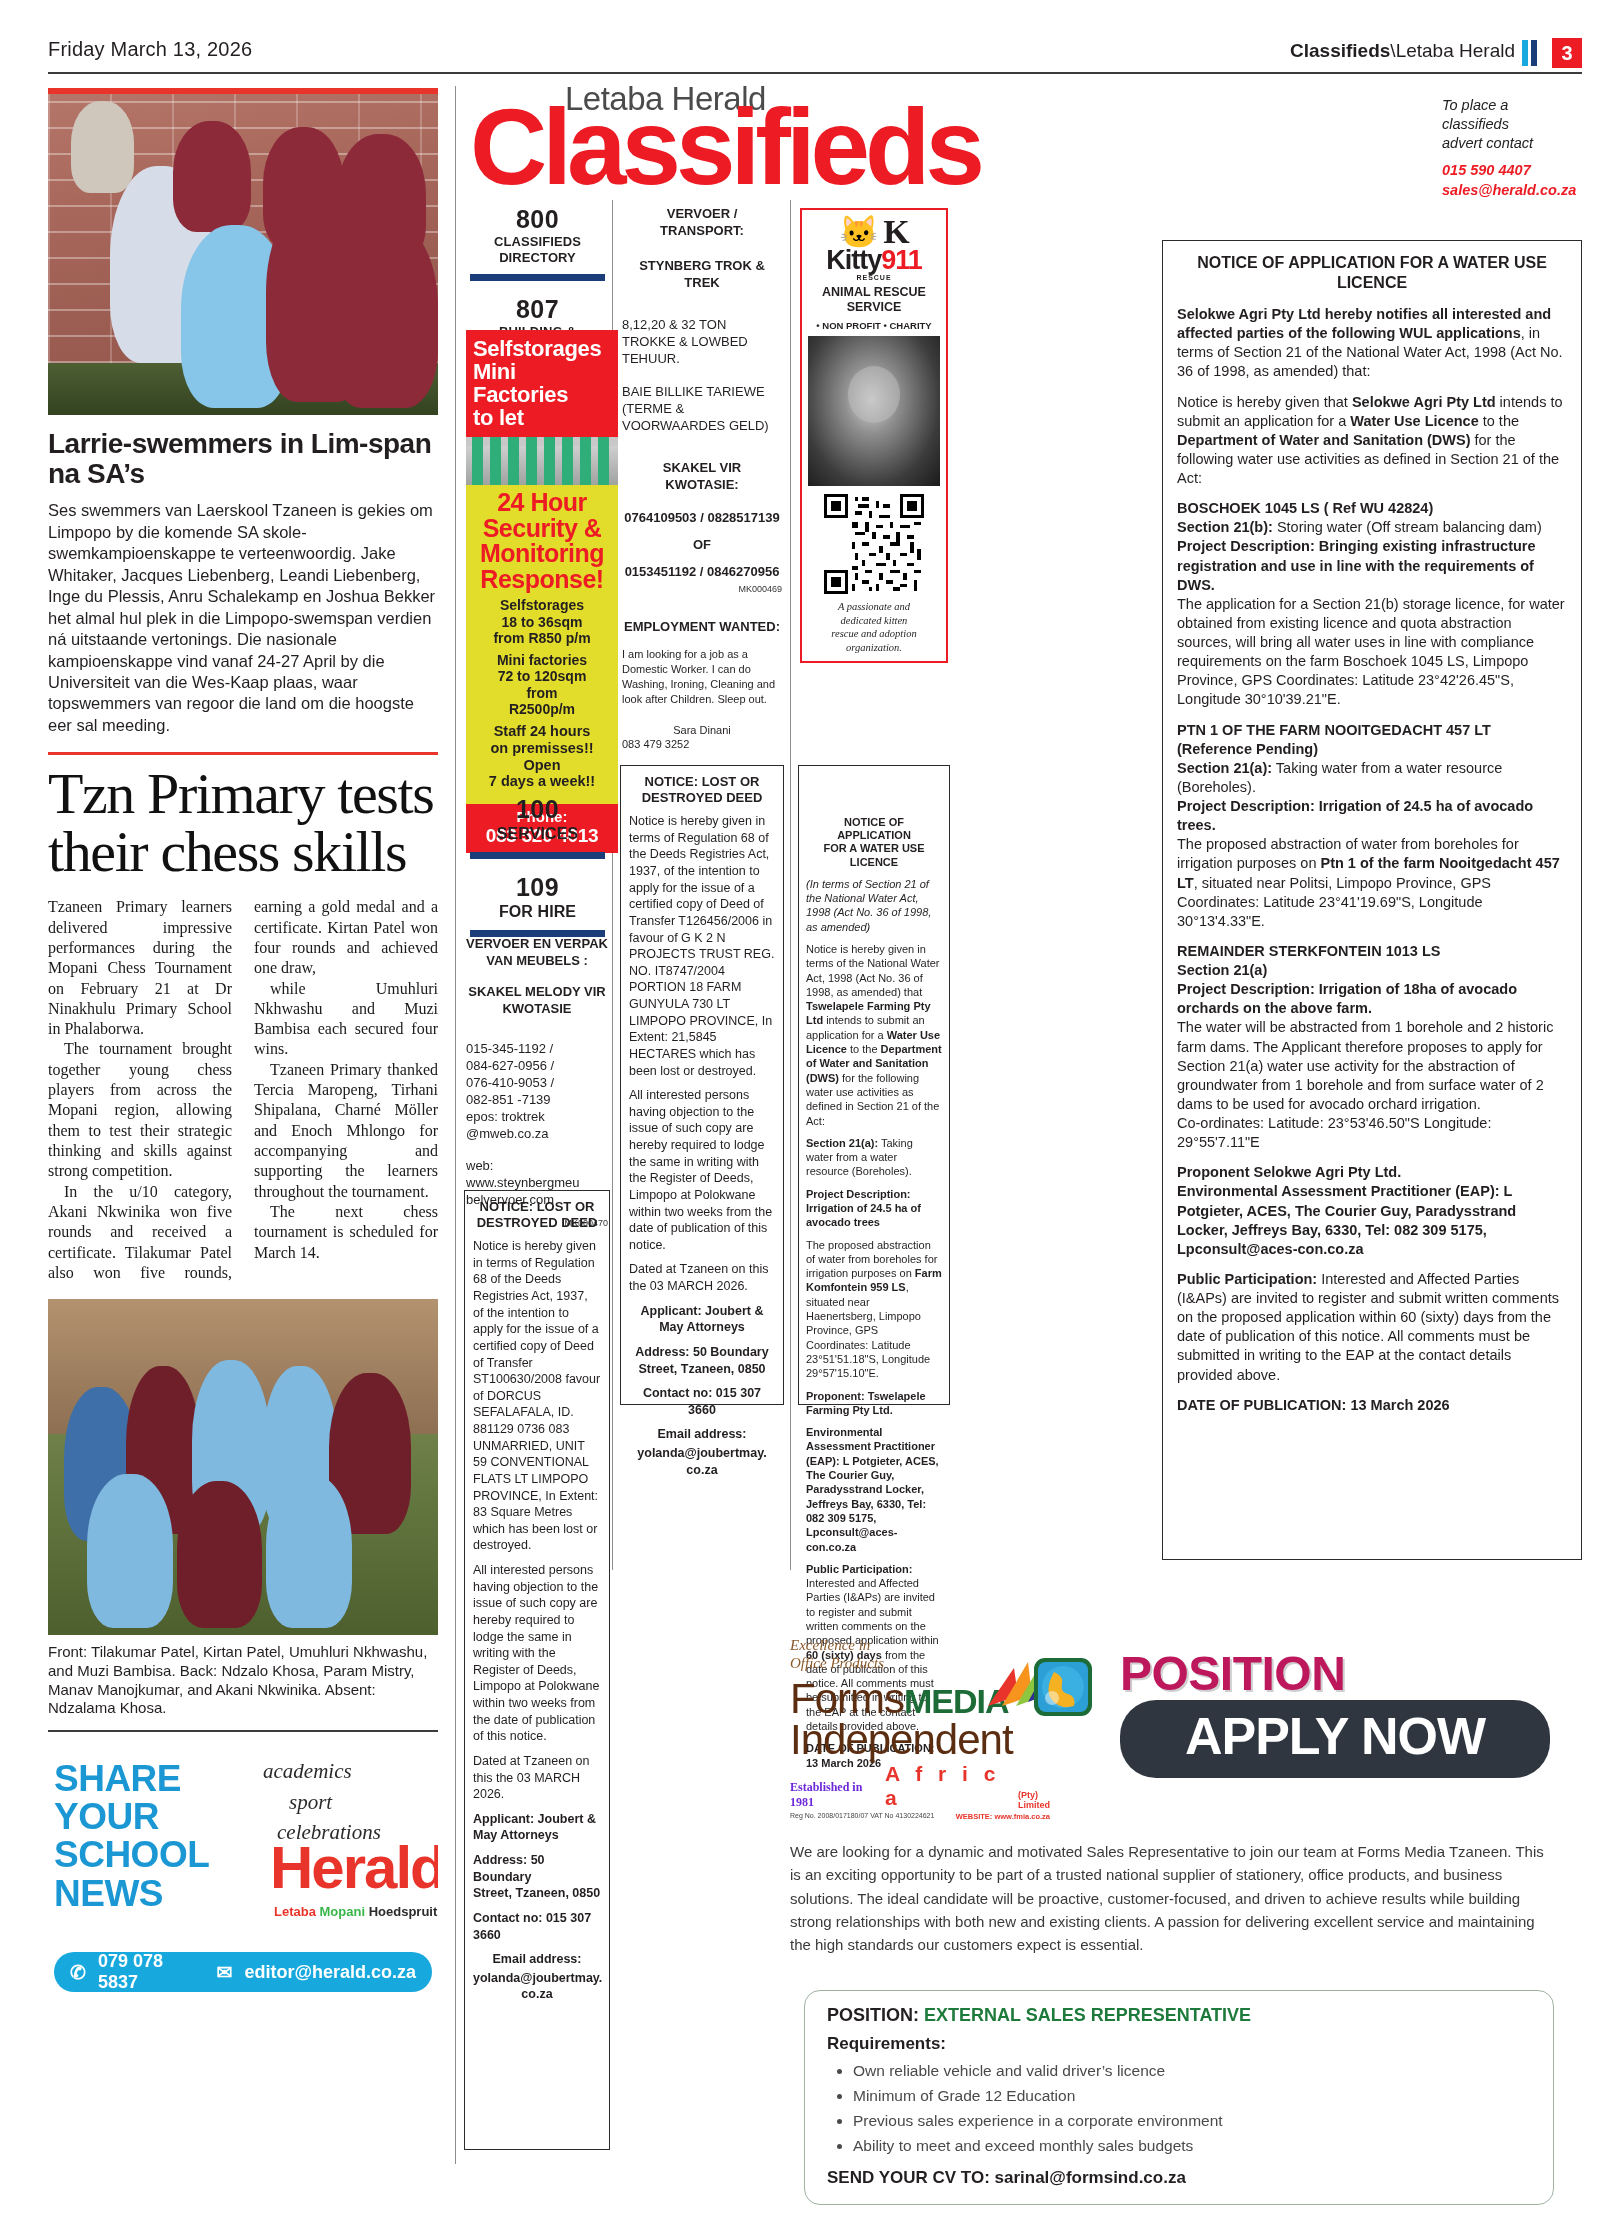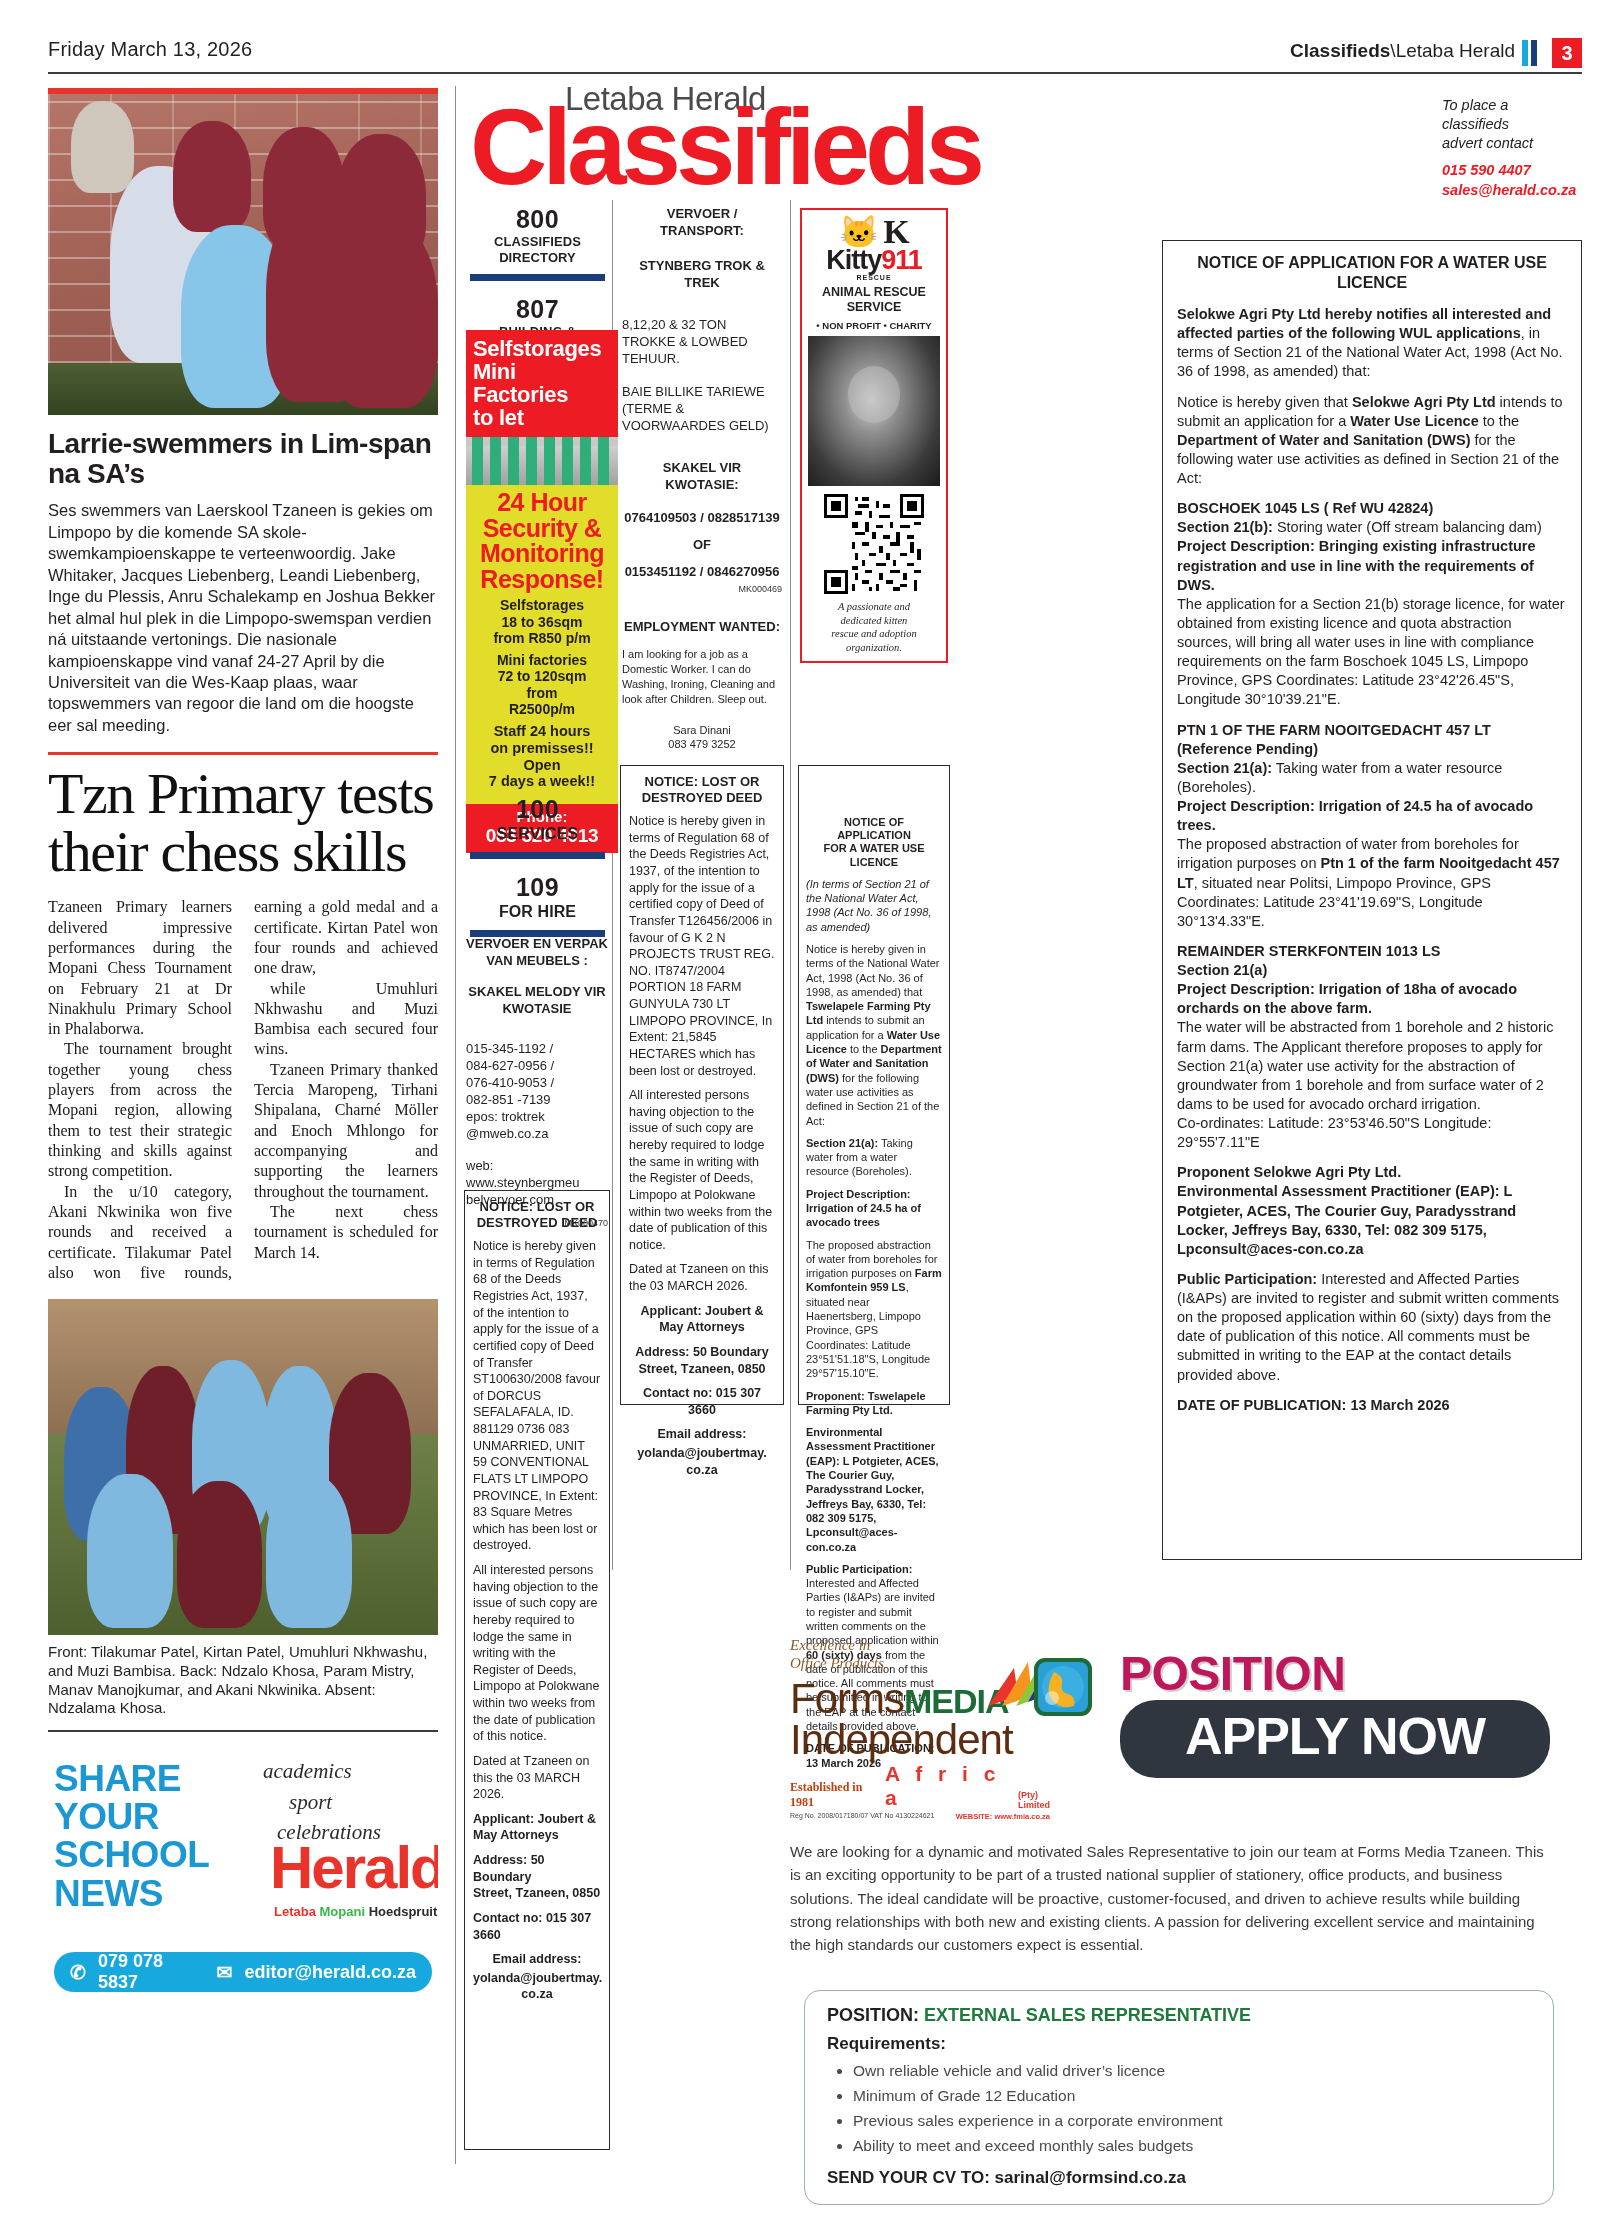--- a/index.html
+++ b/index.html
@@ -178,21 +178,21 @@
   .kitty .qr { width:100px; height:100px; margin:8px auto 4px; background:#fff; position:relative; }
   .kitty .kfoot { text-align:center; font-family:"Liberation Serif", serif; font-style:italic;
                   font-size:10.5px; line-height:1.3; padding:2px 5px 7px; }
 
   
   .fm-ad { position:absolute; border:0; }
   .fm-logo-excellence { font-family:"Liberation Serif", serif; font-style:italic; color:#8a5a2b; font-size:15px; line-height:1.2; }
   .fm-forms { font-size:42px; line-height:.98; letter-spacing:-1px; }
   .fm-forms .brown { color:#5b2d11; font-weight:normal; }
   .fm-forms .green { color:#1d6b37; font-weight:bold; }
-  .fm-est { font-family:"Liberation Serif", serif; color:#c2410c; font-size:12px; font-weight:bold; }
+  .fm-est { font-family:"Liberation Serif", serif; color:#6d28d9; font-size:12px; font-weight:bold; }
   .fm-reg { font-size:7px; color:#444; }
   .fm-africa { color:#e8342a; font-weight:bold; font-size:21px; letter-spacing:5px; }
   .fm-pty { color:#e8342a; font-weight:bold; font-size:9px; line-height:1.05; }
   .fm-web { color:#e8342a; font-size:7.5px; font-weight:bold; }
 
   .pos-avail { font-weight:bold; font-size:48px; letter-spacing:-.5px; color:#be185d;
                text-shadow:2px 2px 0 #cfcfcf; }
   .apply-pill { background:#2f3640; border-radius:36px; color:#fff;
                 font-weight:bold; font-size:52px; text-align:center;
                 padding:6px 26px 12px; letter-spacing:-1px; }
@@ -415,21 +415,21 @@
 VOORWAARDES GELD)</div>
   <div class="c" style="white-space:pre-line; margin-top:24px;">SKAKEL VIR
 KWOTASIE:</div>
   <div class="c" style="margin-top:16px;">0764109503 / 0828517139</div>
   <div class="c" style="margin-top:10px;">OF</div>
   <div class="c" style="margin-top:10px;">0153451192 / 0846270956</div>
   <div class="small-ref" style="margin-top:4px;">MK000469</div>
   <div class="c" style="margin-top:22px;">EMPLOYMENT WANTED:</div>
   <div style="font-size:11px; line-height:1.35; margin-top:12px; text-align:left;">I am looking for a job as a Domestic Worker. I can do Washing, Ironing, Cleaning and look after Children. Sleep out.</div>
   <div style="font-size:11px; text-align:center; margin-top:16px;">Sara Dinani</div>
-  <div style="font-size:11px; text-align:center;">083 479 3252</div>
+  <div style="font-size:11px; text-align:left;">083 479 3252</div>
 </div>
 
 <div class="cbox notice" style="left:620px; top:765px; width:164px; height:640px;">
   <h4 style="white-space:pre-line;">NOTICE: LOST OR
 DESTROYED DEED</h4>
   <p>Notice is hereby given in terms of Regulation 68 of the Deeds Registries Act, 1937, of the intention to apply for the issue of a certified copy of Deed of Transfer T126456/2006 in favour of G K 2 N PROJECTS TRUST REG. NO. IT8747/2004 PORTION 18 FARM GUNYULA 730 LT LIMPOPO PROVINCE, In Extent: 21,5845 HECTARES which has been lost or destroyed.</p>
   <p>All interested persons having objection to the issue of such copy are hereby required to lodge the same in writing with the Register of Deeds, Limpopo at Polokwane within two weeks from the date of publication of this notice.</p>
   <p>Dated at Tzaneen on this the 03 MARCH 2026.</p>
   <p style="white-space:pre-line; font-weight:bold; text-align:center;">Applicant: Joubert &amp;
 May Attorneys</p>

